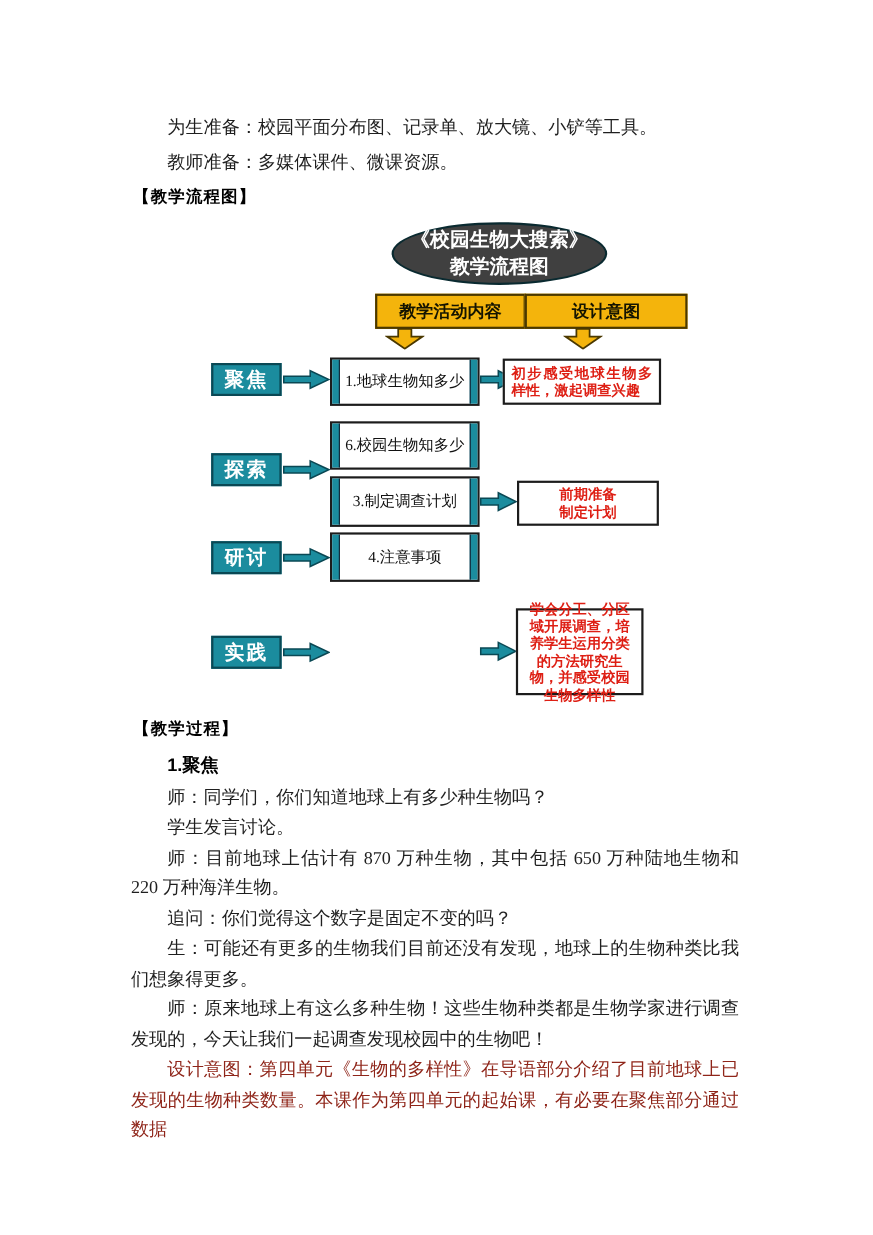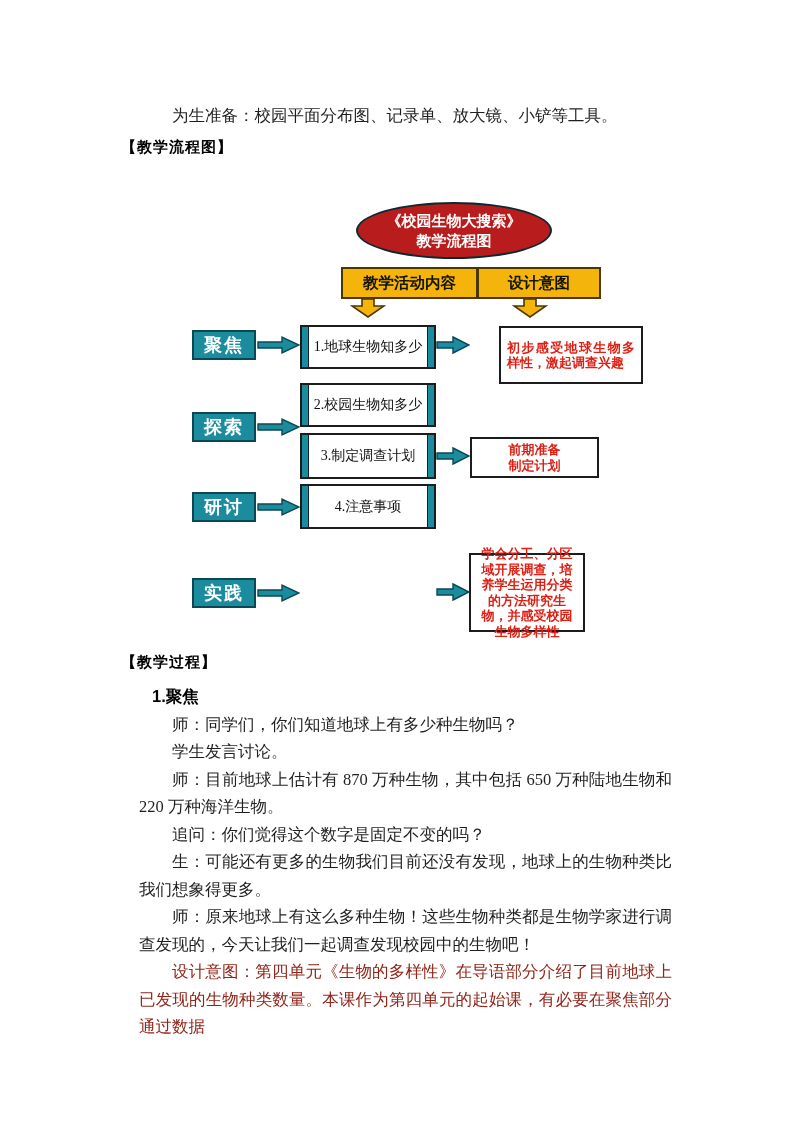--- a/index.html
+++ b/index.html
@@ -13,53 +13,52 @@
     color: #1b1b1b;
     overflow: hidden;
   }
   
   .content-top { position: absolute; left: 119px; top: 102px; width: 553px; }
   .content-bottom { position: absolute; left: 119px; top: 645px; width: 553px; }
   .body-par {
     font-size: 16.5px; line-height: 27.5px;
     text-align: justify; text-indent: 33px;
     color: #1f1f1f;
-    margin-left: 20px;
   }
   .prep-par { margin-bottom: 4.5px; }
   .section-heading {
     font-family: "Liberation Sans", sans-serif;
     font-size: 15px; font-weight: 700; color: #000;
     margin-top: 8px; margin-left: 2px;
     letter-spacing: 1px;
   }
   .step-title {
     font-family: "Liberation Sans", sans-serif;
     font-weight: 700; font-size: 16.5px; line-height: 27.5px;
     text-indent: 33px; margin-top: 11px; color: #000000;
   }
   .design-intent { color: #8f2519; }
   
   .flowchart { position: absolute; left: 0; top: 0; width: 794px; height: 645px; }
   .fc-ellipse {
     position: absolute; left: 356px; top: 202px; width: 196px; height: 57px;
-    background: #b91c1c; border: 2px solid #0a2a30; border-radius: 50%;
+    background: #404040; border: 2px solid #0a2a30; border-radius: 50%;
     display: flex; flex-direction: column; justify-content: center; align-items: center;
     color: #fff; font-family: "Liberation Sans", sans-serif;
-    font-size: 15px; font-weight: 700; line-height: 1.3; text-align: center;
+    font-size: 18px; font-weight: 700; line-height: 1.3; text-align: center;
   }
   .fc-colhead {
     position: absolute; height: 32px;
     background: #f4b40c; border: 2px solid #4a3800;
     display: flex; align-items: center; justify-content: center;
     font-family: "Liberation Sans", sans-serif;
     font-size: 15.5px; font-weight: 700; color: #141400;
   }
   .fc-colhead.activities { left: 300px; top: 267px; width: 137px; margin-left: 41px; }
-  .fc-colhead.intent     { left: 477px; top: 267px; width: 124px; text-align: right; }
+  .fc-colhead.intent     { left: 477px; top: 267px; width: 148px; text-align: right; }
   .fc-stage {
     position: absolute; left: 192px; width: 64px; height: 30px;
     background: #1b8c9e; border: 2px solid #0a4854;
     display: flex; align-items: center; justify-content: center;
     color: #ffffff; font-family: "Liberation Sans", sans-serif;
     font-size: 18px; font-weight: 700; letter-spacing: 2px;
   }
   .fc-step {
     position: absolute; left: 300px; width: 136px;
     background: #fff; border: 2px solid #1c1c1c;
@@ -87,20 +86,21 @@
   
   .nowrap-center { text-align: center; }
 </style>
 </head>
 <body>
 
 <div class="page">
 
   <div class="content-top">
     <p class="body-par prep-par">为生准备：校园平面分布图、记录单、放大镜、小铲等工具。</p>
+    <p class="body-par prep-par">教师准备：多媒体课件、微课资源。</p>
     <h2 class="section-heading">【教学流程图】</h2>
   </div>
 
   <div class="flowchart">
 
     <div class="fc-ellipse">
       <div>《校园生物大搜索》</div>
       <div>教学流程图</div>
     </div>
 
@@ -132,21 +132,21 @@
       <polygon points="1,7 25,7 25,2 42,10 25,18 25,13 1,13" fill="#1b8c9e" stroke="#0a4854" stroke-width="1.4"></polygon>
     </svg>
 
     <div class="fc-step" style="top:325px;height:44px;">
       <span class="bar left"></span>
       <span class="step-label">1.地球生物知多少</span>
       <span class="bar right"></span>
     </div>
     <div class="fc-step" style="top:383px;height:44px;">
       <span class="bar left"></span>
-      <span class="step-label">2.校园生物知多少</span>
+      <span class="step-label">6.校园生物知多少</span>
       <span class="bar right"></span>
     </div>
     <div class="fc-step" style="top:433px;height:46px;">
       <span class="bar left"></span>
       <span class="step-label">3.制定调查计划</span>
       <span class="bar right"></span>
     </div>
     <div class="fc-step" style="top:484px;height:45px;">
       <span class="bar left"></span>
       <span class="step-label">4.注意事项</span>
@@ -156,21 +156,21 @@
     <svg class="fc-arrow" style="left:436px;top:335px;" width="34" height="20" viewBox="0 0 34 20">
       <polygon points="1,7 17,7 17,2 33,10 17,18 17,13 1,13" fill="#1b8c9e" stroke="#0a4854" stroke-width="1.4"></polygon>
     </svg>
     <svg class="fc-arrow" style="left:436px;top:446px;" width="34" height="20" viewBox="0 0 34 20">
       <polygon points="1,7 17,7 17,2 33,10 17,18 17,13 1,13" fill="#1b8c9e" stroke="#0a4854" stroke-width="1.4"></polygon>
     </svg>
     <svg class="fc-arrow" style="left:436px;top:582px;" width="34" height="20" viewBox="0 0 34 20">
       <polygon points="1,7 17,7 17,2 33,10 17,18 17,13 1,13" fill="#1b8c9e" stroke="#0a4854" stroke-width="1.4"></polygon>
     </svg>
 
-    <div class="fc-intent" style="left:499px;top:326px;width:144px;height:58px;font-family:Liberation Serif, serif;">初步感受地球生物多样性，激起调查兴趣</div>
+    <div class="fc-intent" style="left:457px;top:326px;width:144px;height:42px;font-family:Liberation Serif, serif;">初步感受地球生物多样性，激起调查兴趣</div>
     <div class="fc-intent centered" style="left:470px;top:437px;width:129px;height:41px;">前期准备
 制定计划</div>
     <div class="fc-intent nowrap-center" style="left:469px;top:553px;width:116px;height:79px;text-align:center;">学会分工、分区域开展调查，培养学生运用分类的方法研究生物，并感受校园生物多样性</div>
   </div>
 
   <div class="content-bottom">
     <h2 class="section-heading">【教学过程】</h2>
     <p class="step-title">1.聚焦</p>
     <p class="body-par">师：同学们，你们知道地球上有多少种生物吗？</p>
     <p class="body-par">学生发言讨论。</p>

